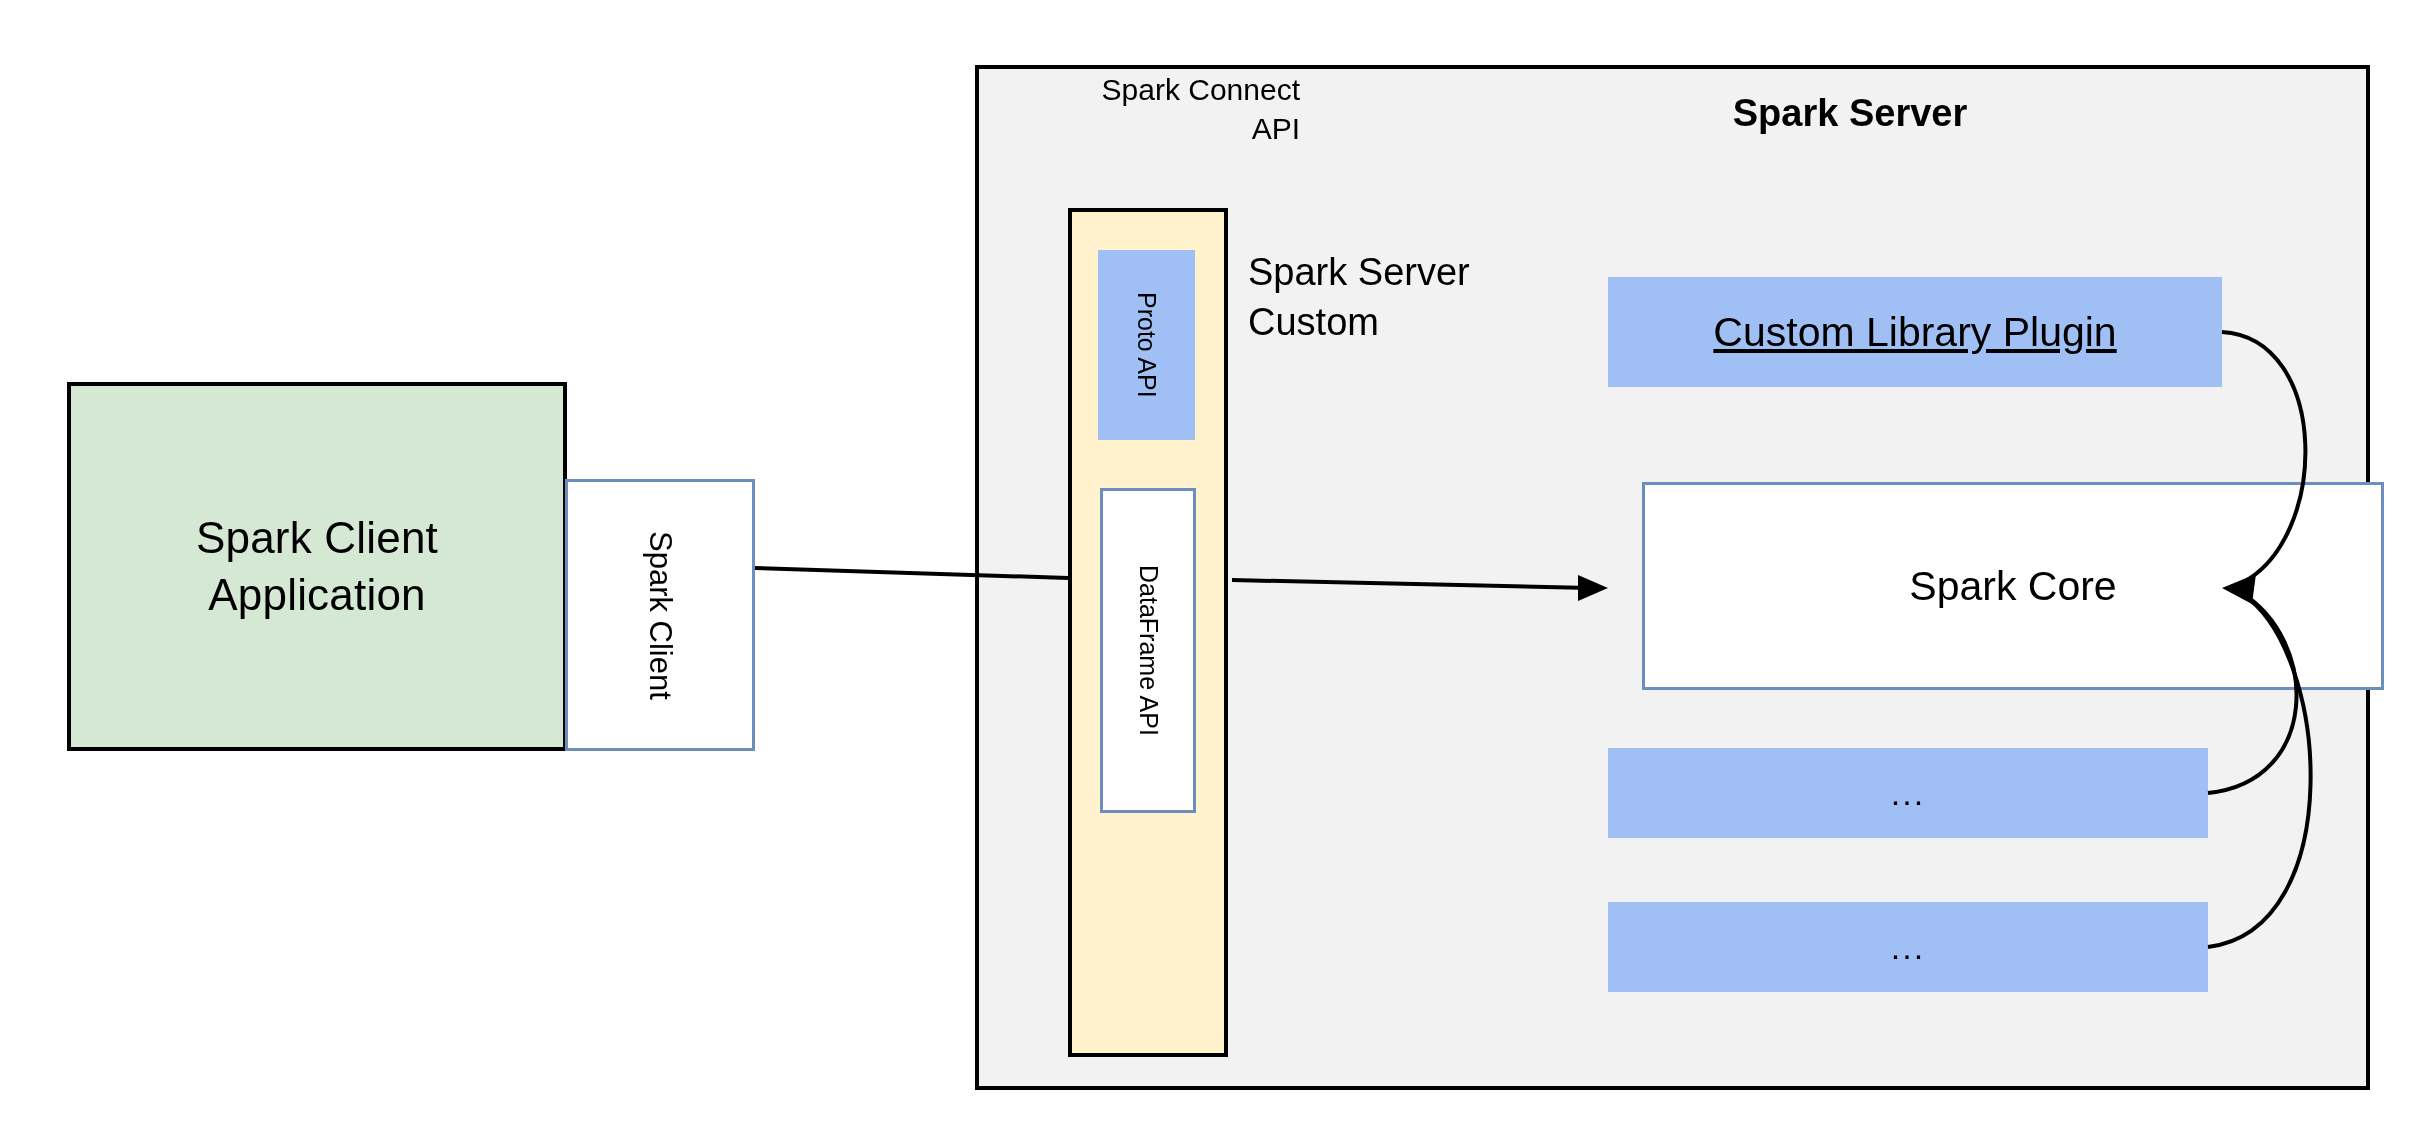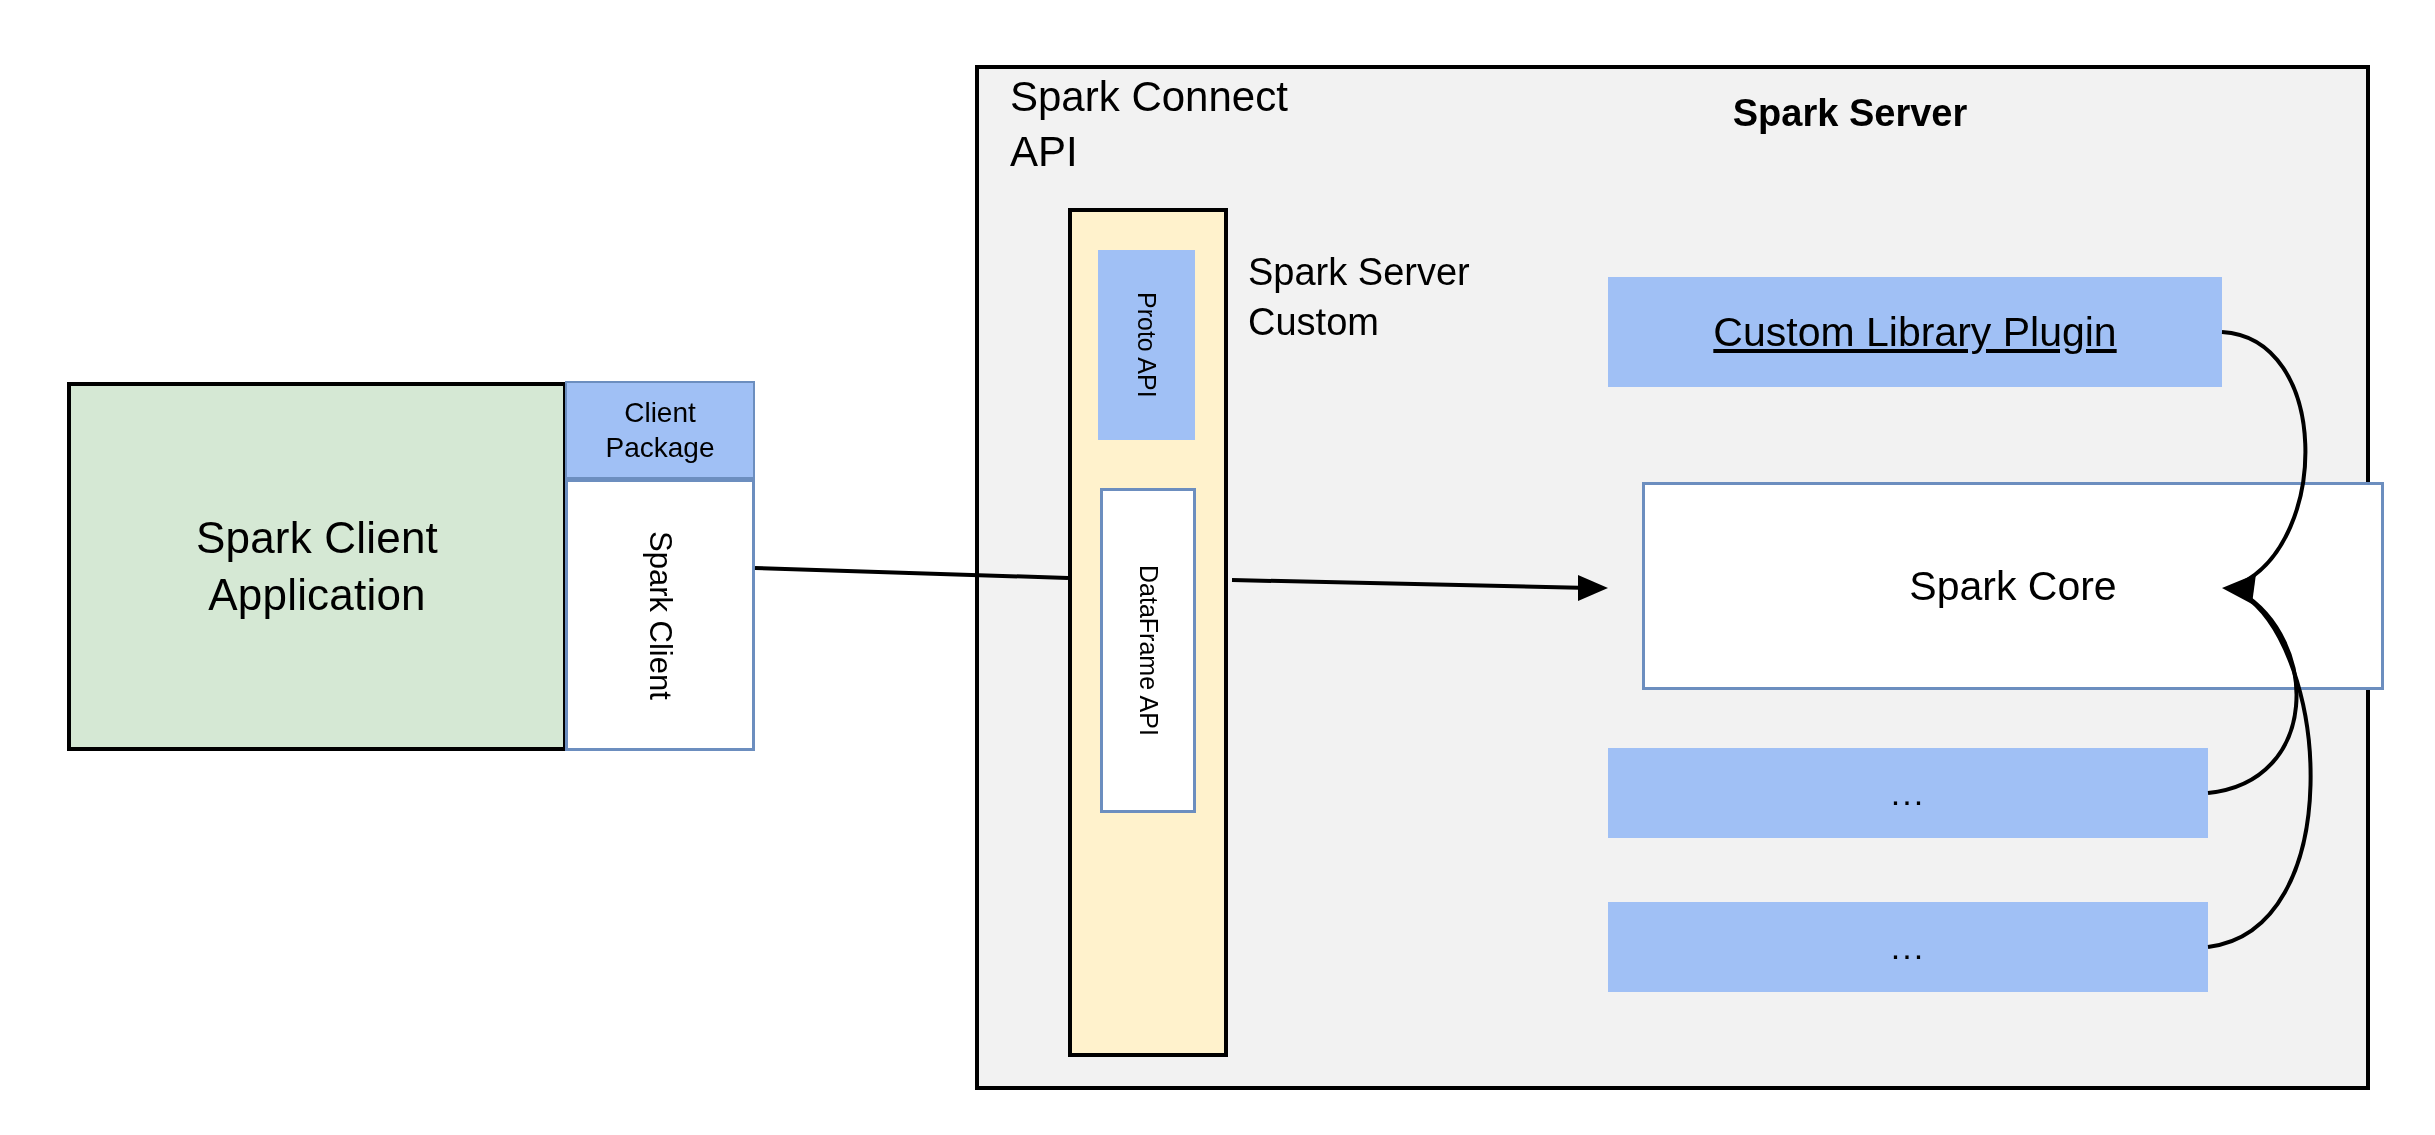--- a/index.html
+++ b/index.html
@@ -86,23 +86,23 @@
     border: 4px solid #000000;
     z-index: 1;
     display: block;
   }
 
   #spark-connect-api-label {
     position: absolute;
     left: 1010px;
     top: 70px;
     width: 290px;
-    font-size: 42px;
+    font-size: 30px;
     line-height: 1.3;
-    text-align: left;
+    text-align: right;
     color: #000000;
     z-index: 4;
   }
 
   #spark-server-title {
     position: absolute;
     left: 1670px;
     top: 92px;
     width: 360px;
     font-size: 38px;
@@ -237,26 +237,20 @@
 
   <div class="box" id="connect-column"></div>
 
   <div class="box" id="client-app-box">
     <span id="client-app-label">
       <span>Spark Client</span><br>
       <span>Application</span>
     </span>
   </div>
 
-  <div class="box" id="client-package-box">
-    <span id="client-package-label">
-      <span>Client</span><br>
-      <span>Package</span>
-    </span>
-  </div>
 
   <div class="box" id="spark-client-box">
     <span id="spark-client-label">Spark Client</span>
   </div>
 
   <div id="spark-connect-api-label">
     <span>Spark Connect</span><br>
     <span>API</span>
   </div>
 

